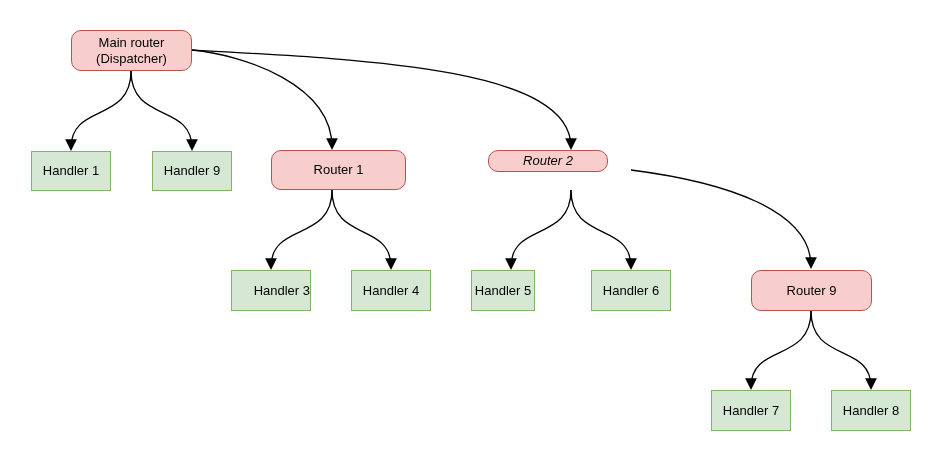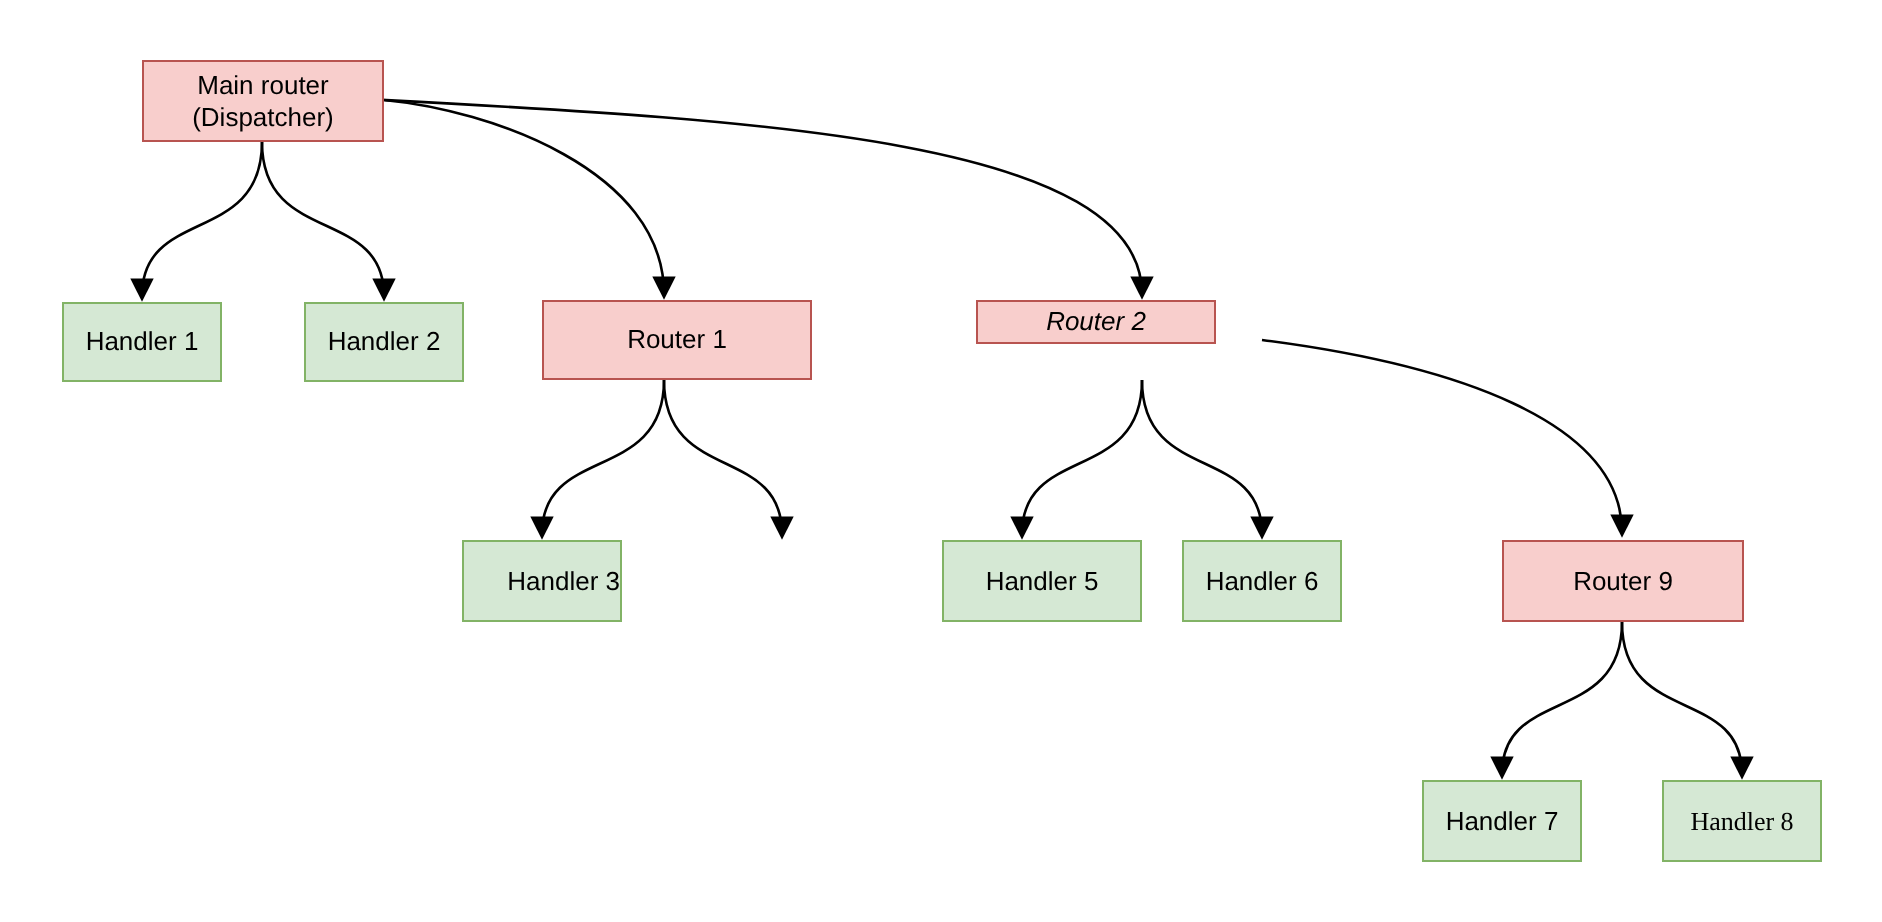--- a/index.html
+++ b/index.html
@@ -34,21 +34,21 @@
     align-items: center;
     justify-content: center;
     text-align: center;
     font-size: 13px;
     line-height: 1.2;
     color: #000000;
   }
   .node.router {
     background: var(--router-fill, #f8cecc);
     border: 1.3px solid var(--router-border, #b85450);
-    border-radius: 0;
+    border-radius: 10px;
   }
   .node.handler {
     background: var(--handler-fill, #d5e8d4);
     border: 1.3px solid var(--handler-border, #82b366);
   }
 </style>
 </head>
 <body>
 
 <div class="canvas">
@@ -77,49 +77,52 @@
       <span>Main router</span><br>
       <span>(Dispatcher)</span>
     </div>
   </div>
 
   <div class="node handler" style="left:31px; top:151px; width:80px; height:40px;">
     <span>Handler 1</span>
   </div>
 
   <div class="node handler" style="left:152px; top:151px; width:80px; height:40px;">
-    <span>Handler 2</span>
+    <span>Handler 9</span>
   </div>
 
   <div class="node router" style="left:271px; top:150px; width:135px; height:40px;">
     <span>Router 1</span>
   </div>
 
   <div class="node router" style="left:488px; top:150px; width:120px; height:22px;font-style:italic;">
     <span>Router 2</span>
   </div>
 
   <div class="node handler" style="left:231px; top:270px; width:80px; height:41px;justify-content:flex-end;">
     <span>Handler 3</span>
   </div>
 
+  <div class="node handler" style="left:351px; top:270px; width:80px; height:41px;">
+    <span>Handler 4</span>
+  </div>
 
-  <div class="node handler" style="left:471px; top:270px; width:100px; height:41px;">
+  <div class="node handler" style="left:471px; top:270px; width:64px; height:41px;">
     <span>Handler 5</span>
   </div>
 
   <div class="node handler" style="left:591px; top:270px; width:80px; height:41px;justify-content:center;">
     <span>Handler 6</span>
   </div>
 
   <div class="node router" style="left:751px; top:270px; width:121px; height:41px;">
     <span>Router 9</span>
   </div>
 
   <div class="node handler" style="left:711px; top:390px; width:80px; height:41px;">
     <span>Handler 7</span>
   </div>
 
-  <div class="node handler" style="left:831px; top:390px; width:80px; height:41px;font-family:Liberation Serif, serif;">
+  <div class="node handler" style="left:831px; top:390px; width:80px; height:41px;">
     <span>Handler 8</span>
   </div>
 
 </div>
 
 </body></html>

